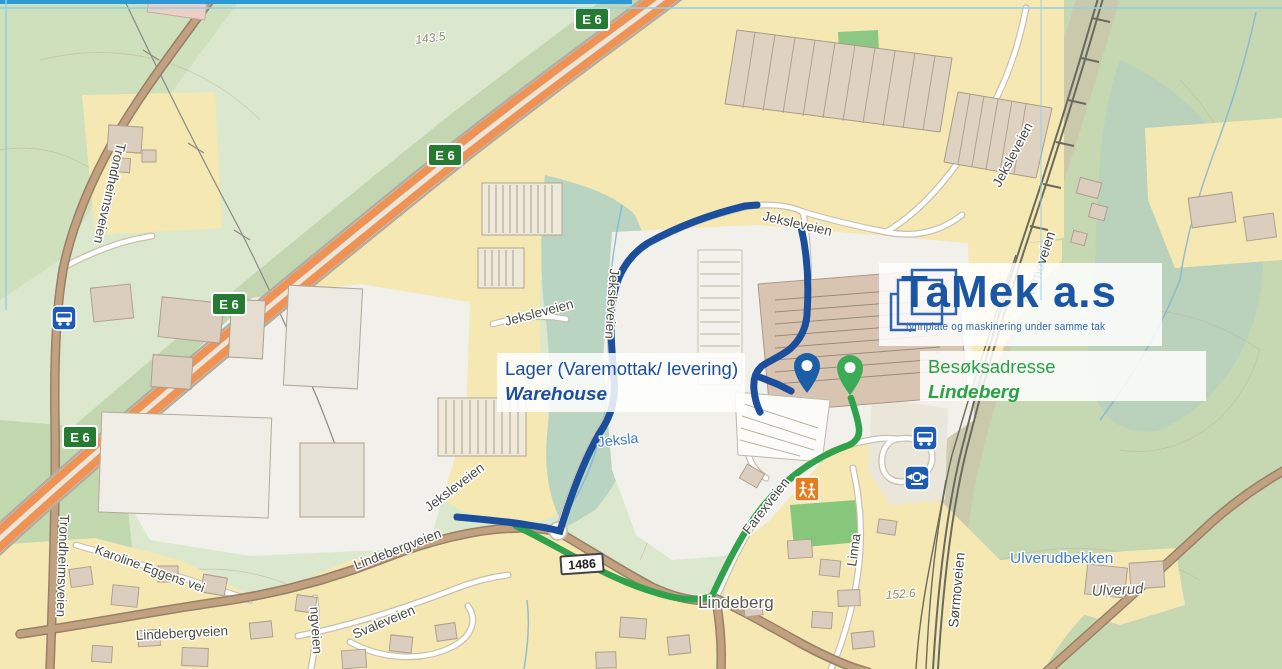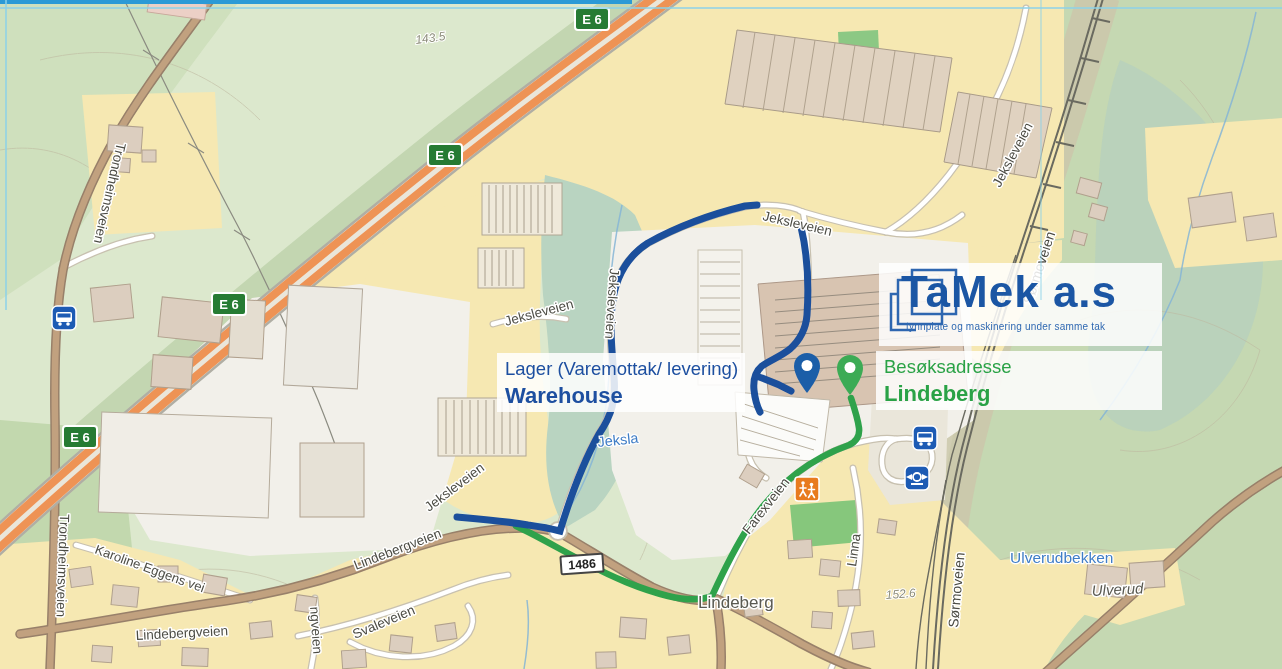--- a/index.html
+++ b/index.html
@@ -7,24 +7,24 @@
          font-family:"Liberation Sans",sans-serif;background:#ffffff;}
   #map{position:absolute;left:0;top:0;}
   .ovl-box{position:absolute;background:rgba(255,255,255,0.85);}
   #logo-box{left:879px;top:263px;width:283px;height:83px;}
   .logo-squares{position:absolute;left:5px;top:3px;}
   .logo-title{position:absolute;left:22px;top:4px;font-size:44px;font-weight:bold;
               color:#1b56a4;letter-spacing:1px;white-space:nowrap;}
   .logo-tagline{position:absolute;left:27px;top:58px;font-size:10px;color:#3069b2;
                 letter-spacing:0.2px;white-space:nowrap;}
   #warehouse-box{left:497px;top:353px;width:248px;height:59px;}
-  #visitors-box{left:876px;top:351px;width:286px;height:59px;}
+  #visitors-box{left:920px;top:351px;width:286px;height:50px;}
   .lbl-no{position:absolute;left:8px;top:5px;font-size:18.5px;white-space:nowrap;}
-  .lbl-en{position:absolute;left:8px;top:30px;font-size:22px;font-weight:bold;
-          white-space:nowrap;}
+  .lbl-en{position:absolute;left:8px;top:30px;font-size:19px;font-weight:bold;
+          font-style:italic;white-space:nowrap;}
   #warehouse-box .lbl-no,#warehouse-box .lbl-en{color:#1d4fa0;}
   #visitors-box .lbl-no,#visitors-box .lbl-en{color:#2aa246;}
   .edge{position:absolute;}
   #top-blue-bar{left:0;top:0;width:632px;height:4px;background:#2b9ad6;}
   #grid-h{left:0;top:7px;width:1282px;height:2px;background:rgba(140,210,232,0.75);}
   #grid-v1{left:5px;top:0;width:2px;height:310px;background:rgba(140,210,232,0.75);}
   #grid-v2{left:1040px;top:0;width:1.5px;height:300px;background:rgba(140,210,232,0.45);}
   text{font-family:"Liberation Sans",sans-serif;}
   .st{fill:#4c4c44;paint-order:stroke;stroke:#ffffff;stroke-width:3px;stroke-linejoin:round;}
   .wt{fill:#3f7dc6;paint-order:stroke;stroke:#ffffff;stroke-width:2.5px;}

